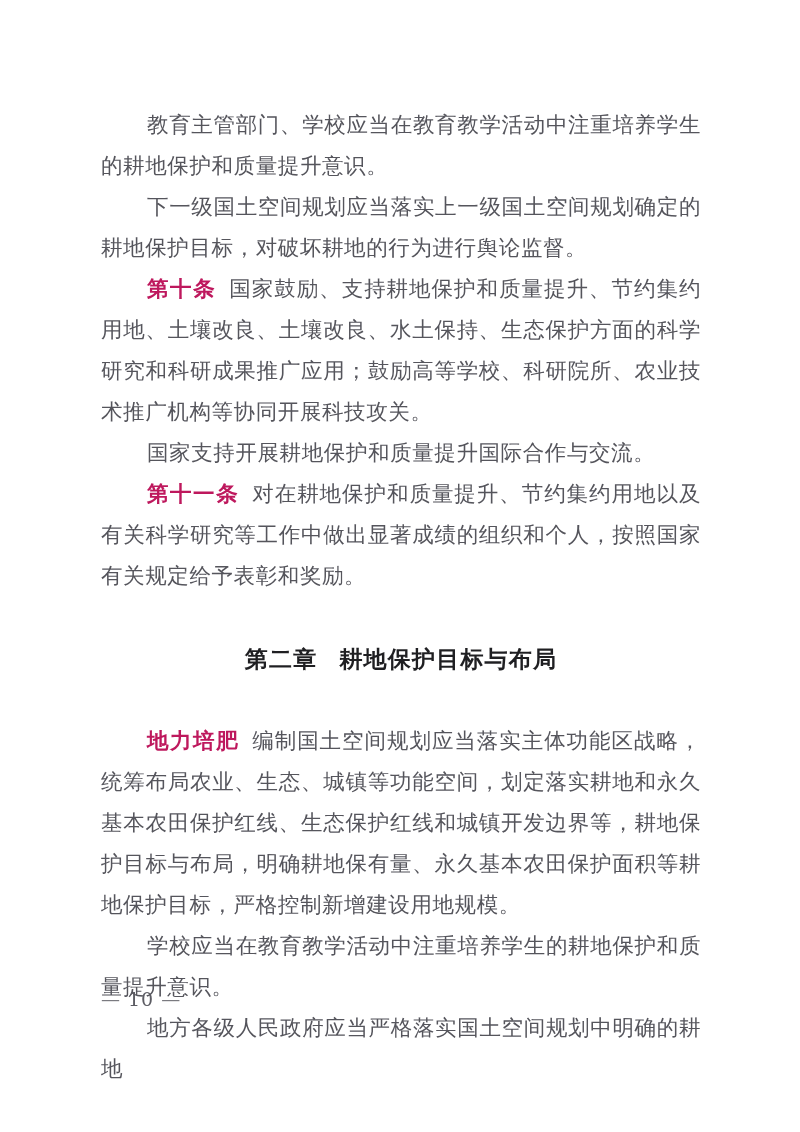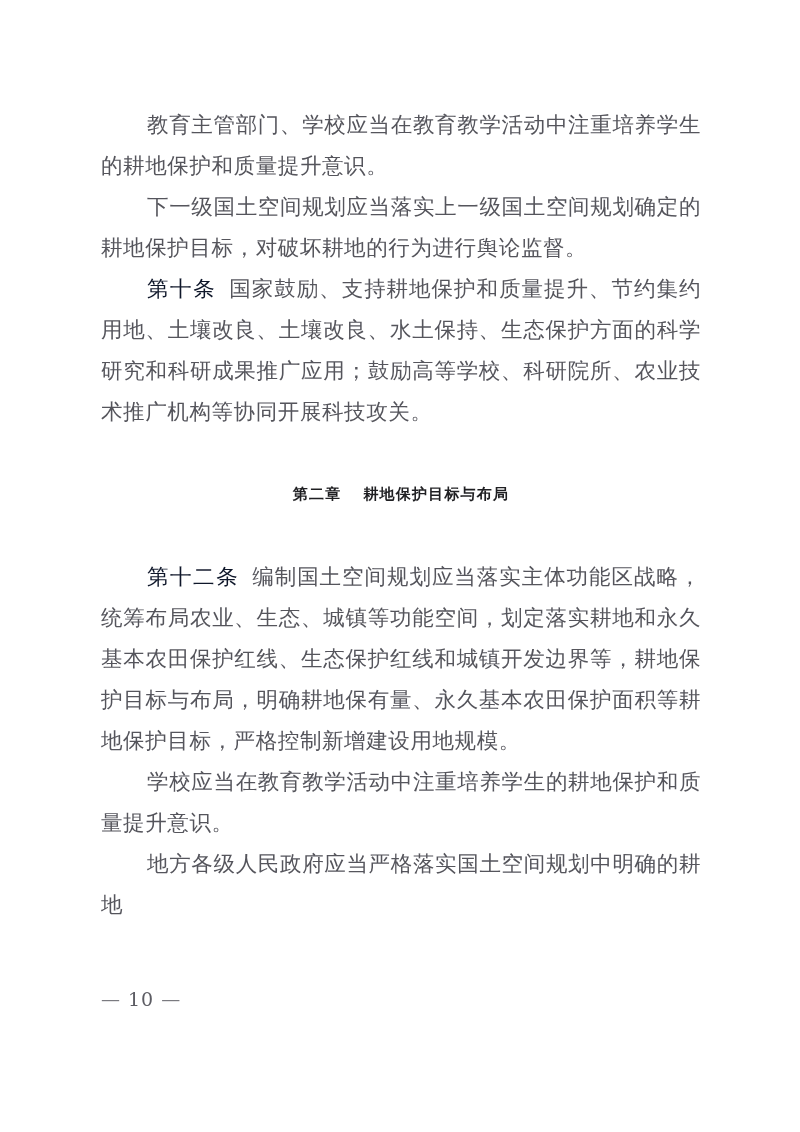--- a/index.html
+++ b/index.html
@@ -44,29 +44,29 @@
     text-indent: 46px;
     font-weight: normal;
   }
 
   
   .para.article {
     text-indent: 46px;
   }
 
   .marker {
-    font-weight: normal;
-    color: #0f172a;
+    font-weight: bold;
+    color: #be185d;
     letter-spacing: 1.2px;
     margin-right: 13px;
   }
 
   
   .chapter-heading {
-    font-size: 15px;
+    font-size: 23px;
     line-height: 41px;
     font-weight: bold;
     color: #1f1f22;
     text-align: center;
     text-indent: 0;
     letter-spacing: 1.2px;
     margin: 0;
     padding: 0;
   }
   .chapter-heading .chap-gap {
@@ -107,32 +107,38 @@
     </p>
 
     <p class="para">
       <span>下一级国土空间规划应当落实上一级国土空间规划确定的耕地保护目标，对破坏耕地的行为进行舆论监督。</span>
     </p>
 
     <p class="para article">
       <span class="marker">第十条</span><span>国家鼓励、支持耕地保护和质量提升、节约集约用地、土壤改良、土壤改良、水土保持、生态保护方面的科学研究和科研成果推广应用；鼓励高等学校、科研院所、农业技术推广机构等协同开展科技攻关。</span>
     </p>
 
+    <p class="para">
+      <span>国家支持开展耕地保护和质量提升国际合作与交流。</span>
+    </p>
 
+    <p class="para article">
+      <span class="marker">第十一条</span><span>对在耕地保护和质量提升、节约集约用地以及有关科学研究等工作中做出显著成绩的组织和个人，按照国家有关规定给予表彰和奖励。</span>
+    </p>
 
     <div class="gap-before-heading"></div>
 
     <p class="chapter-heading">
       <span>第二章</span><span class="chap-gap"></span><span>耕地保护目标与布局</span>
     </p>
 
     <div class="gap-after-heading"></div>
 
     <p class="para article">
-      <span class="marker">第十二条</span><span>编制国土空间规划应当落实主体功能区战略，统筹布局农业、生态、城镇等功能空间，划定落实耕地和永久基本农田保护红线、生态保护红线和城镇开发边界等，耕地保护目标与布局，明确耕地保有量、永久基本农田保护面积等耕地保护目标，严格控制新增建设用地规模。</span>
+      <span class="marker">地力培肥</span><span>编制国土空间规划应当落实主体功能区战略，统筹布局农业、生态、城镇等功能空间，划定落实耕地和永久基本农田保护红线、生态保护红线和城镇开发边界等，耕地保护目标与布局，明确耕地保有量、永久基本农田保护面积等耕地保护目标，严格控制新增建设用地规模。</span>
     </p>
 
     <p class="para">
       <span>学校应当在教育教学活动中注重培养学生的耕地保护和质量提升意识。</span>
     </p>
 
     <p class="para">
       <span>地方各级人民政府应当严格落实国土空间规划中明确的耕地</span>
     </p>
 

